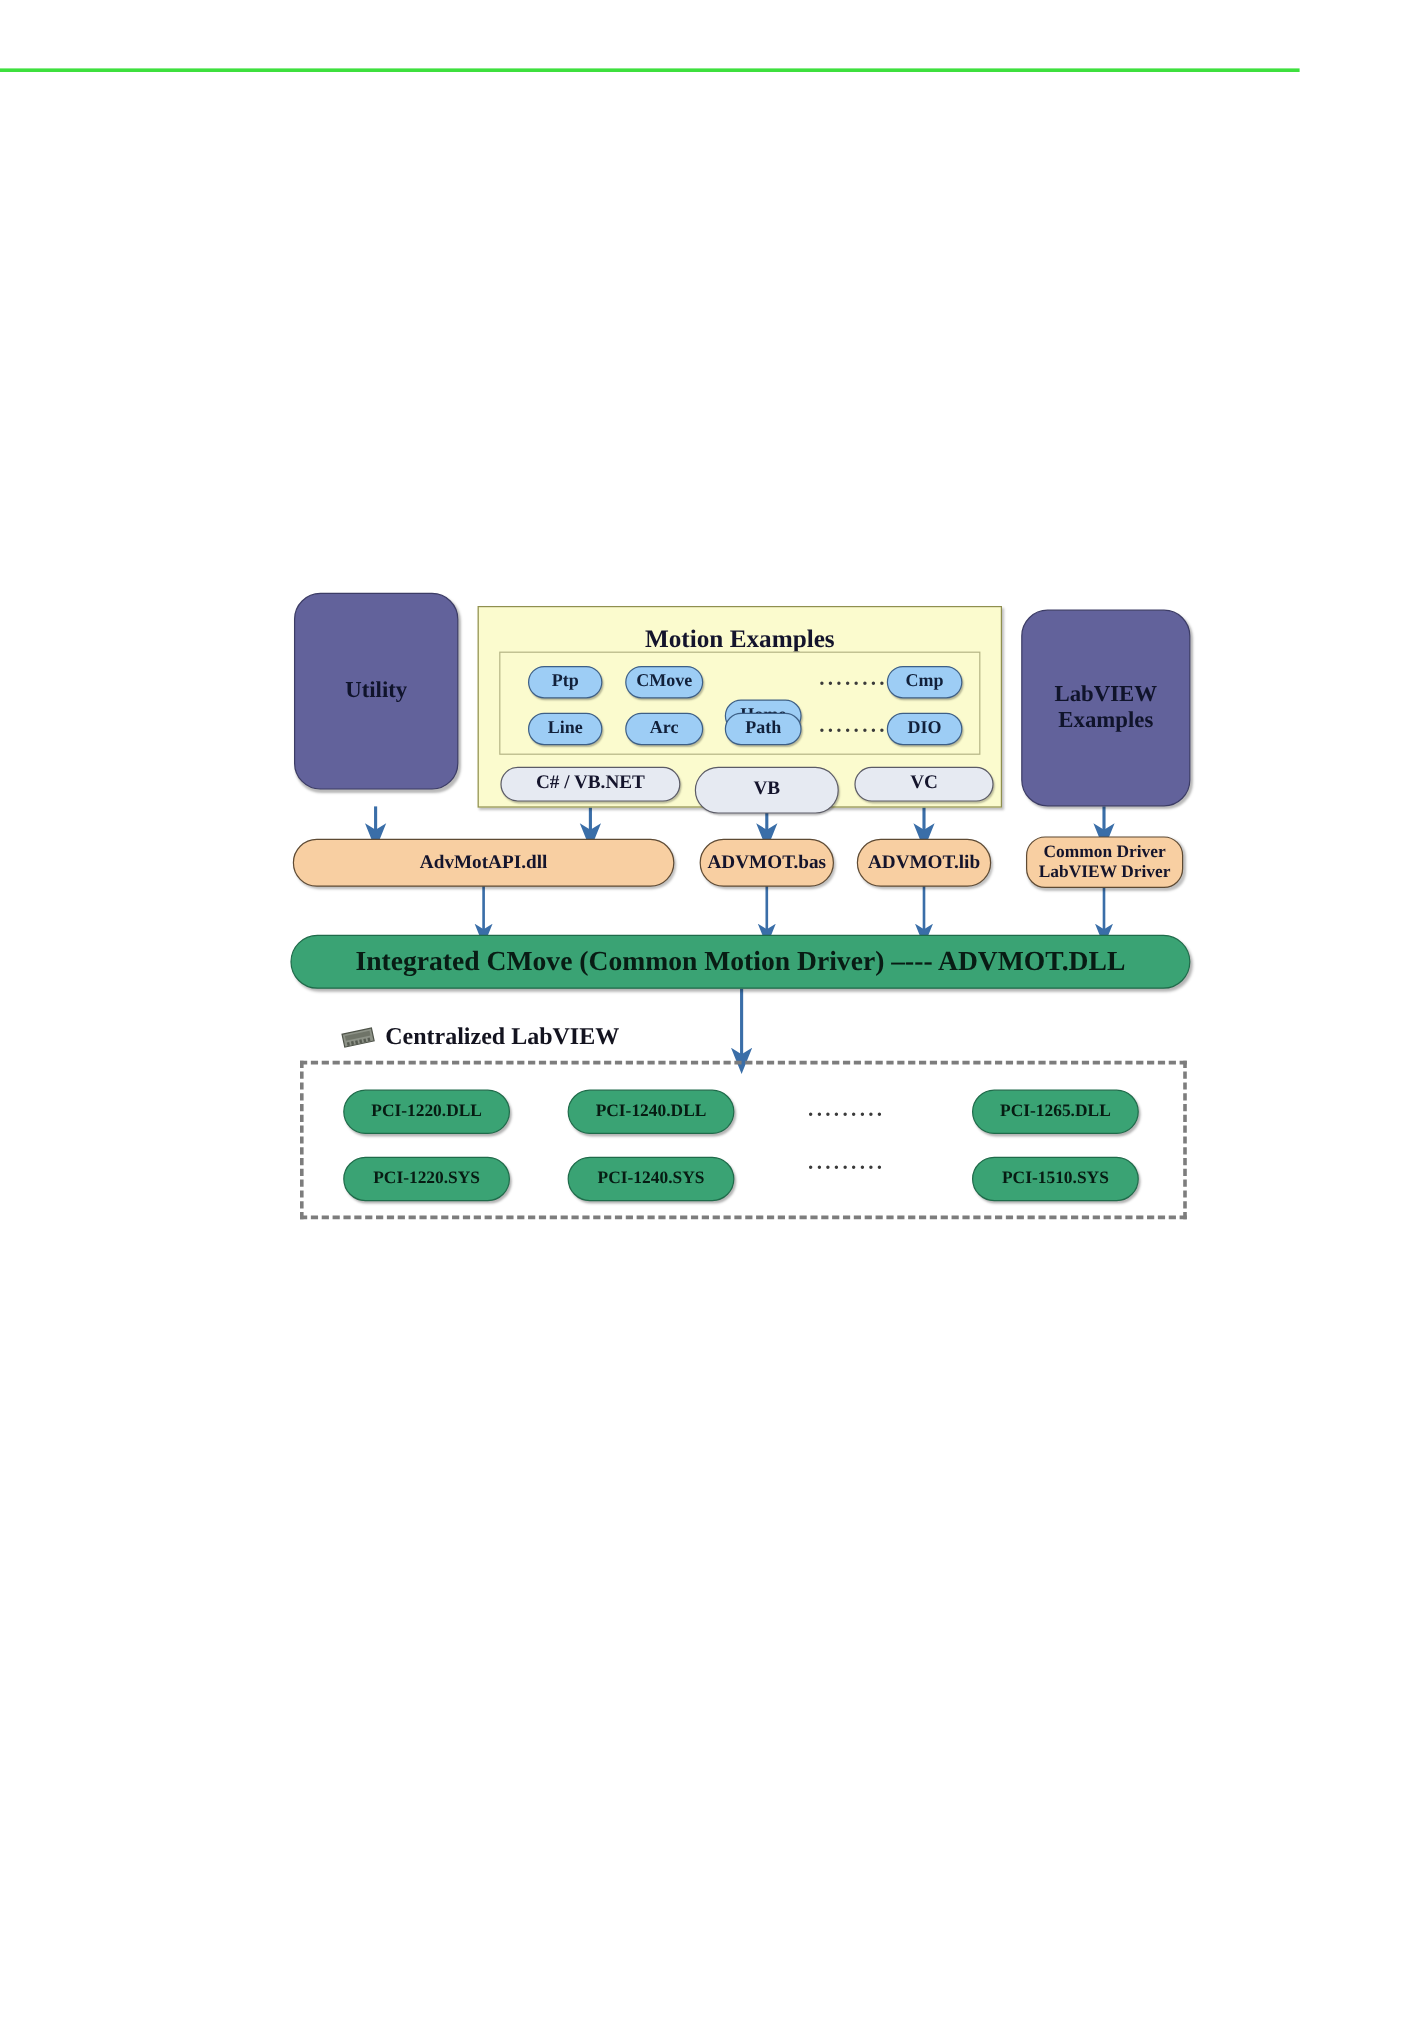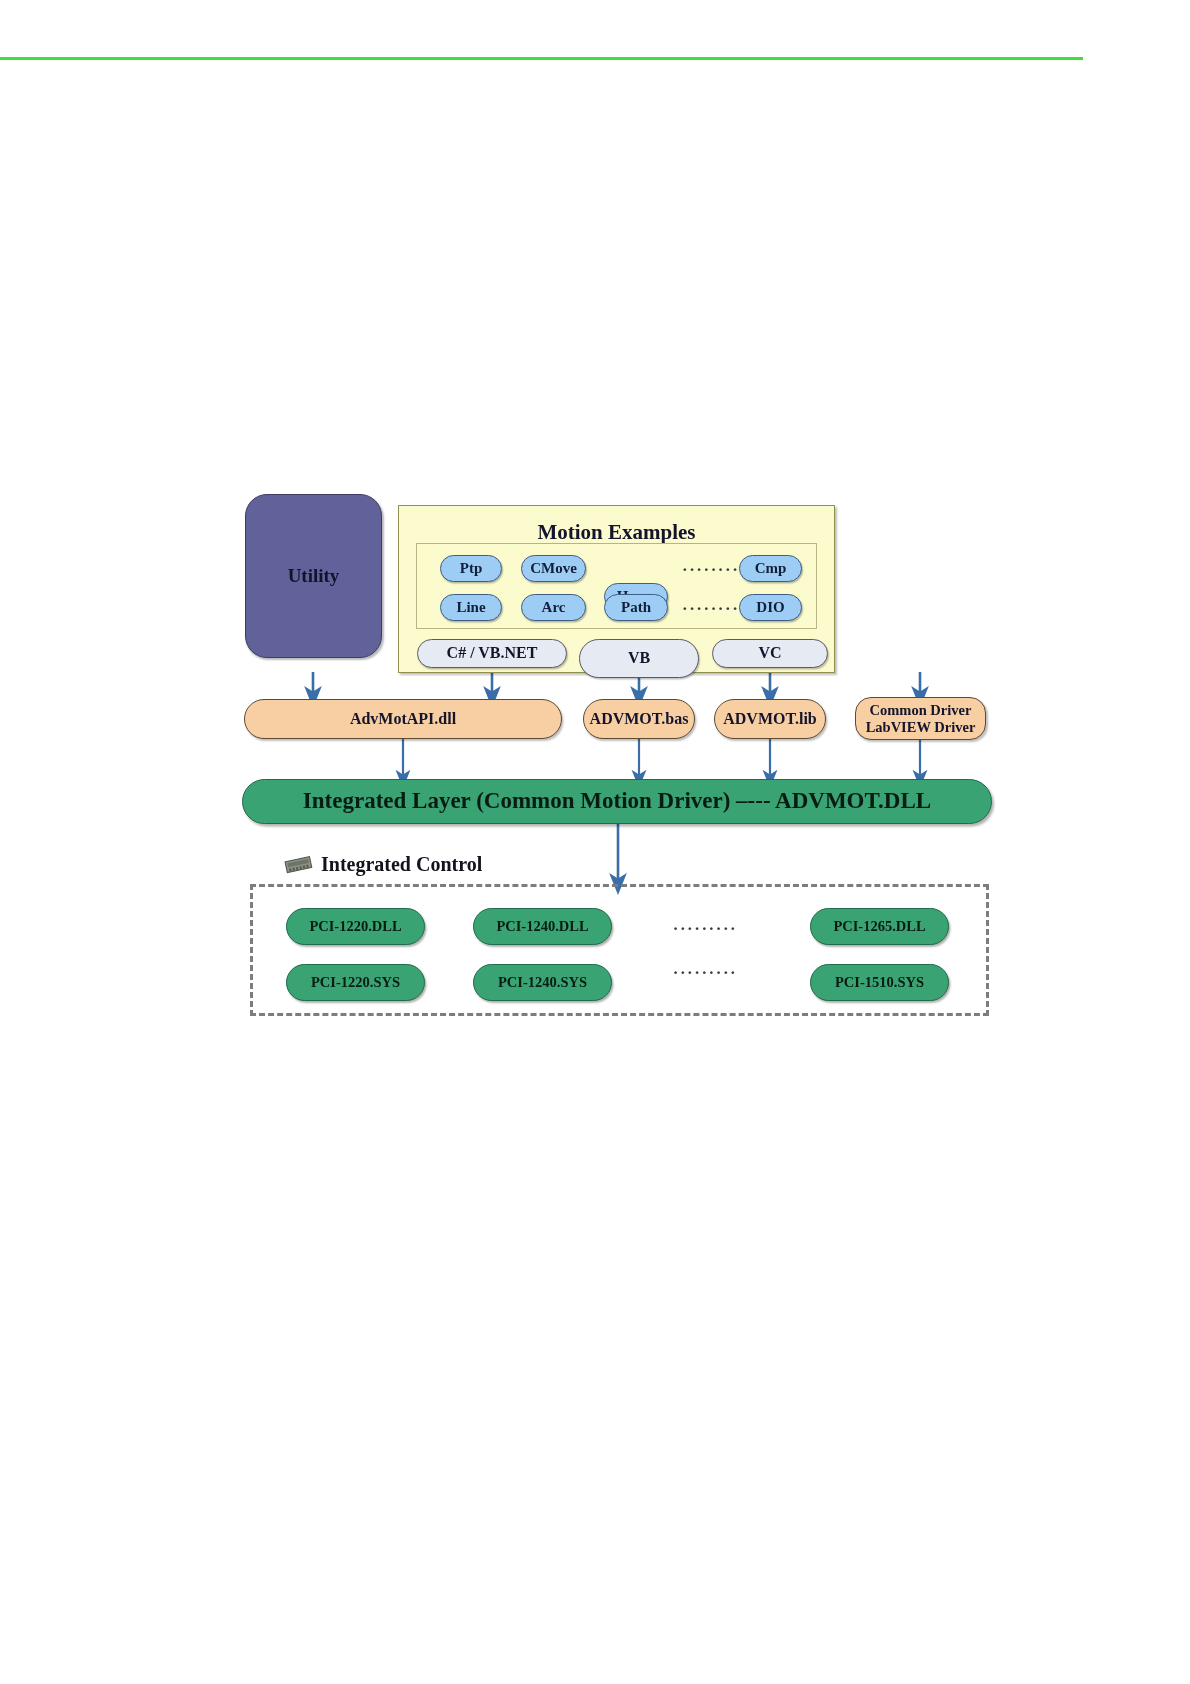--- a/index.html
+++ b/index.html
@@ -249,53 +249,57 @@
   <div class="node pill-lang" style="left:417px; top:639px; width:150px; height:29px;">
     <span>C# / VB.NET</span>
   </div>
   <div class="node pill-lang" style="left:579px; top:639px; width:120px; height:39px;">
     <span>VB</span>
   </div>
   <div class="node pill-lang" style="left:712px; top:639px; width:116px; height:29px;">
     <span>VC</span>
   </div>
 
+  <div class="node purple-box" style="left:851px; top:508px; width:141px; height:164px; flex-direction:column;">
+    <span>LabVIEW</span>
+    <span>Examples</span>
+  </div>
 
   <div class="node box-orange" style="left:244px; top:699px; width:318px; height:40px;">
     <span>AdvMotAPI.dll</span>
   </div>
   <div class="node box-orange" style="left:583px; top:699px; width:112px; height:40px;">
     <span>ADVMOT.bas</span>
   </div>
   <div class="node box-orange" style="left:714px; top:699px; width:112px; height:40px;">
     <span>ADVMOT.lib</span>
   </div>
   <div class="node box-orange small" style="left:855px; top:697px; width:131px; height:43px; flex-direction:column;">
     <span>Common Driver</span>
     <span>LabVIEW Driver</span>
   </div>
 
   <div class="node bar-green" style="left:242px; top:779px; width:750px; height:45px;">
-    <span>Integrated Layer (Common Motion Driver) –--- ADVMOT.DLL</span>
+    <span>Integrated CMove (Common Motion Driver) –--- ADVMOT.DLL</span>
   </div>
 
   <div class="cc-label" style="left:284px; top:853px;">
     <svg class="cc-icon" viewBox="0 0 30 20" xmlns="http://www.w3.org/2000/svg">
       <g transform="rotate(-12 15 10)">
         <rect x="2" y="4" width="25" height="11" fill="#8d9287" stroke="#4e5349" stroke-width="1"></rect>
         <rect x="4" y="6" width="21" height="4" fill="#6f7468"></rect>
         <rect x="4.5" y="11.5" width="2" height="3" fill="#565b51"></rect>
         <rect x="8" y="11.5" width="2" height="3" fill="#565b51"></rect>
         <rect x="11.5" y="11.5" width="2" height="3" fill="#565b51"></rect>
         <rect x="15" y="11.5" width="2" height="3" fill="#565b51"></rect>
         <rect x="18.5" y="11.5" width="2" height="3" fill="#565b51"></rect>
         <rect x="22" y="11.5" width="2" height="3" fill="#565b51"></rect>
       </g>
     </svg>
-    <span>Integrated Control</span>
+    <span>Centralized LabVIEW</span>
   </div>
 
   <div class="dashed-region" style="left:250px; top:884px; width:739px; height:132px;"></div>
 
   <div class="node pill-green" style="left:286px; top:908px; width:139px; height:37px;">
     <span>PCI-1220.DLL</span>
   </div>
   <div class="node pill-green" style="left:473px; top:908px; width:139px; height:37px;">
     <span>PCI-1240.DLL</span>
   </div>

